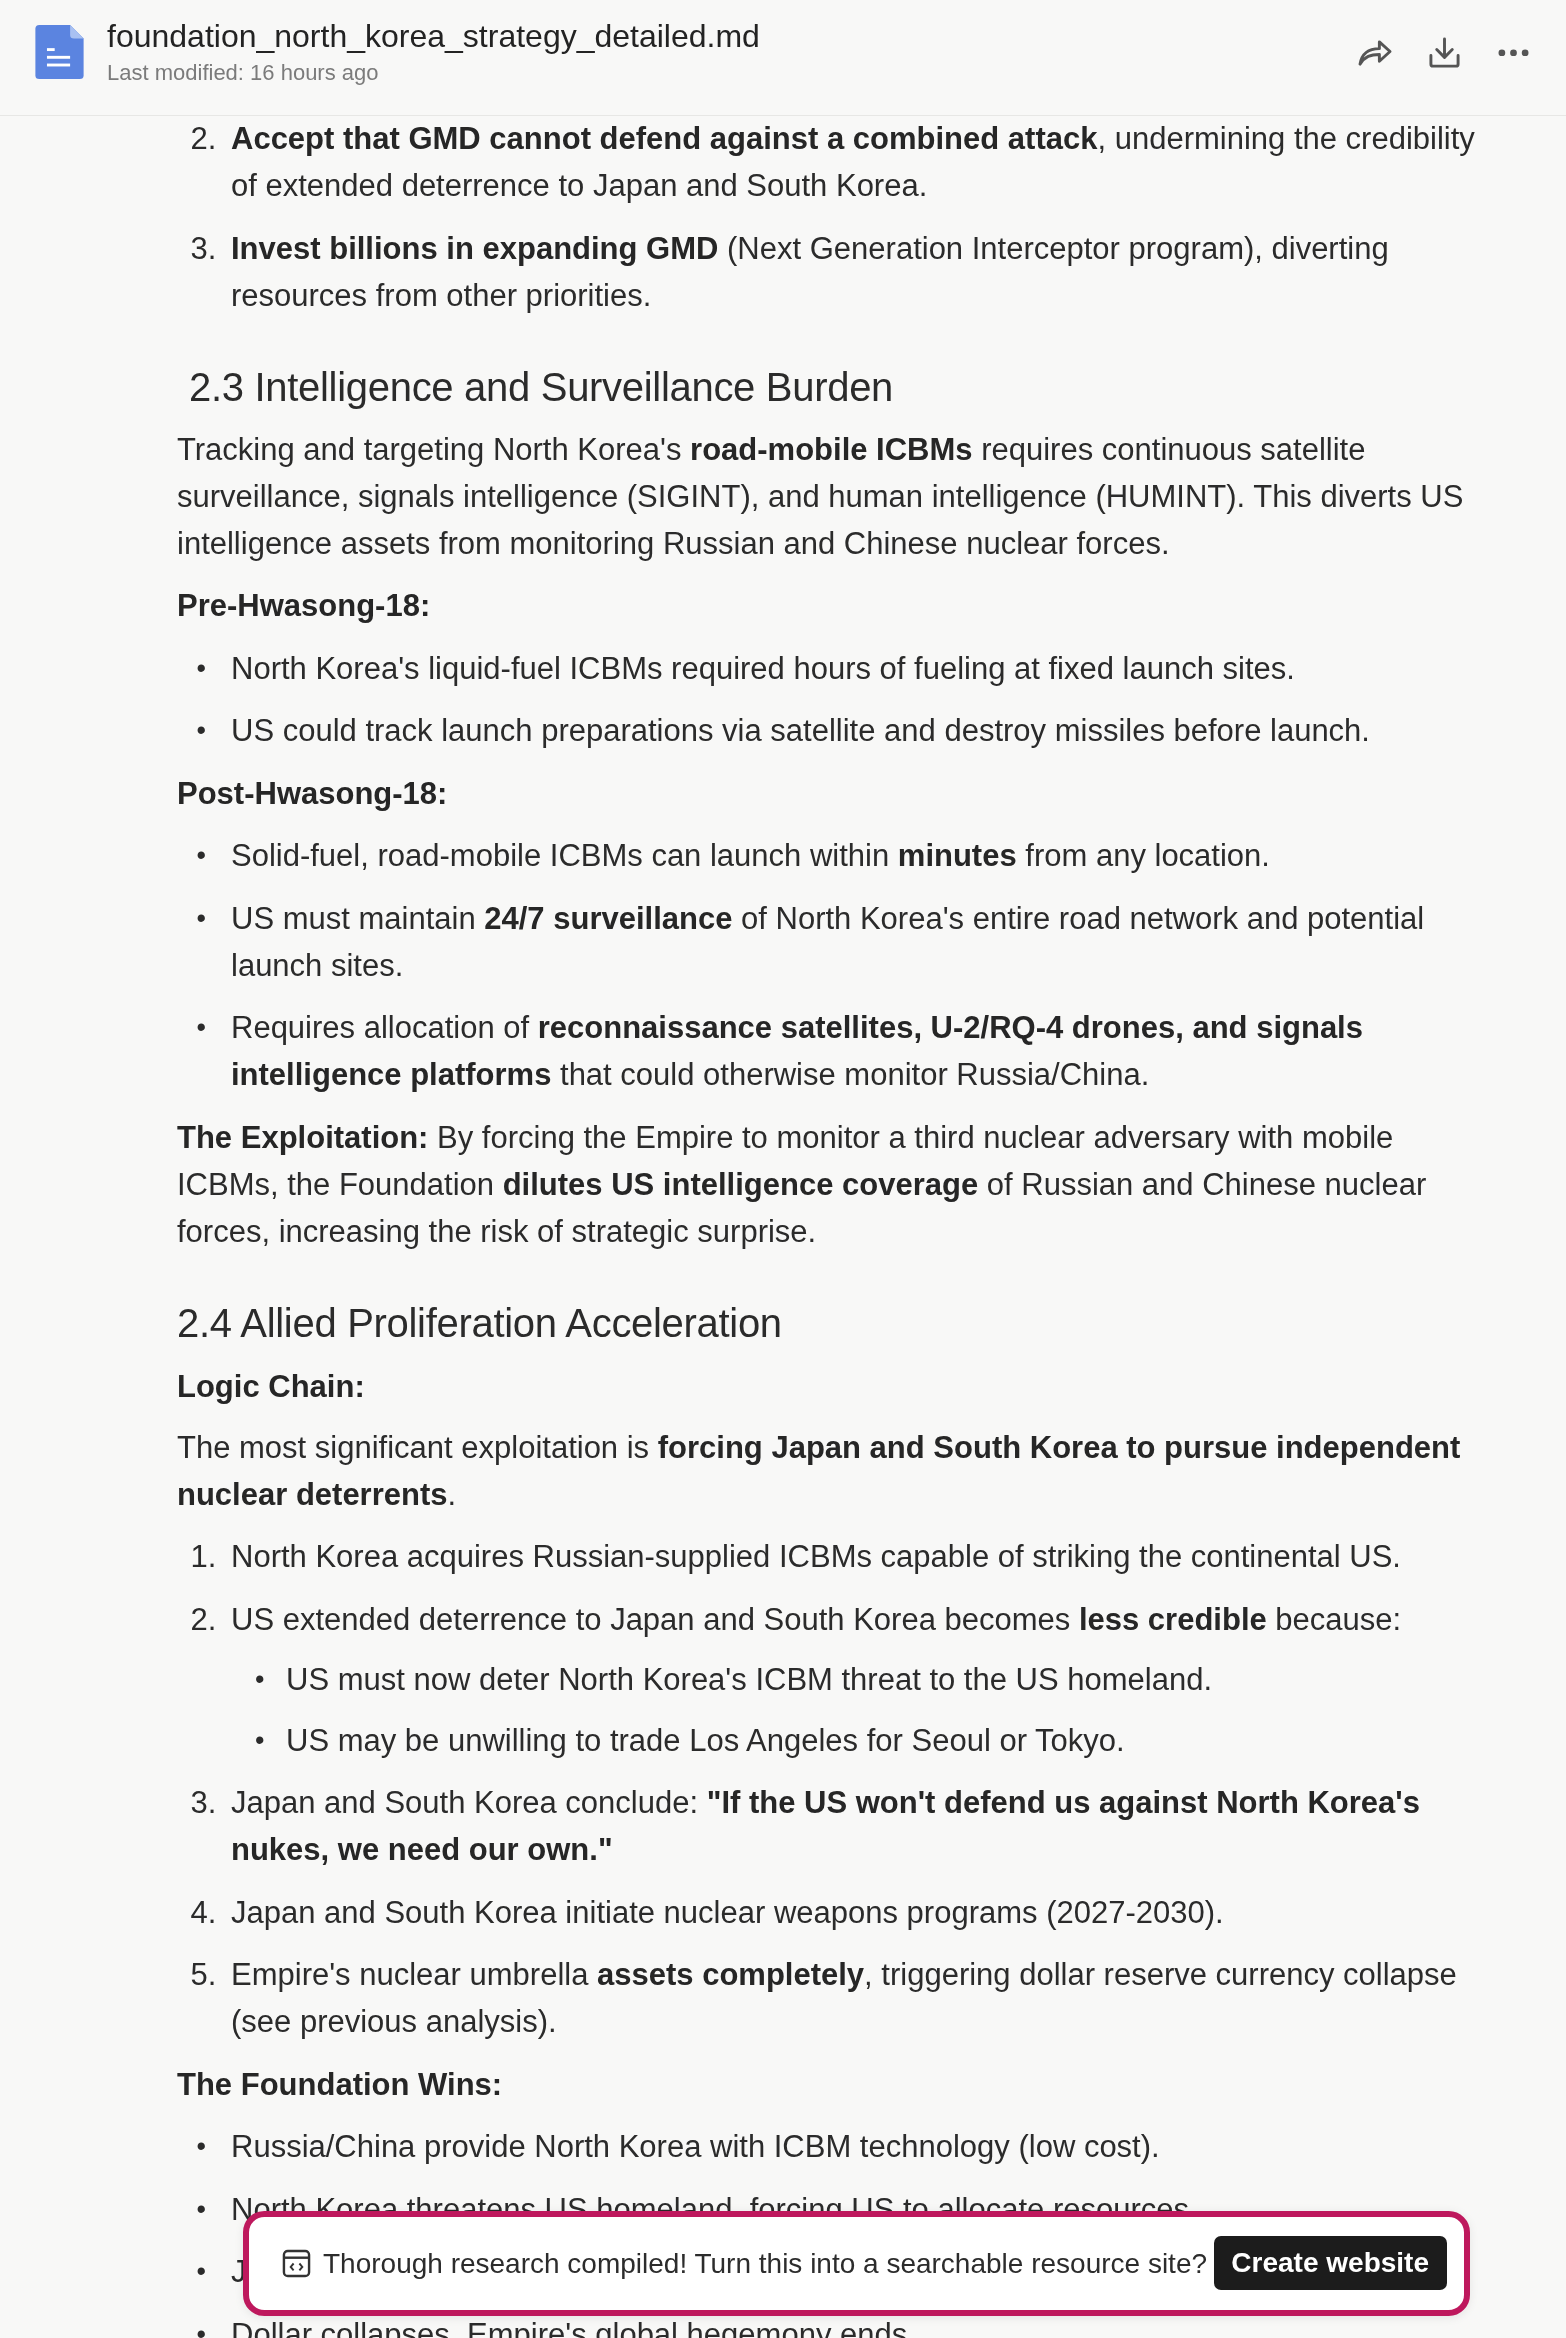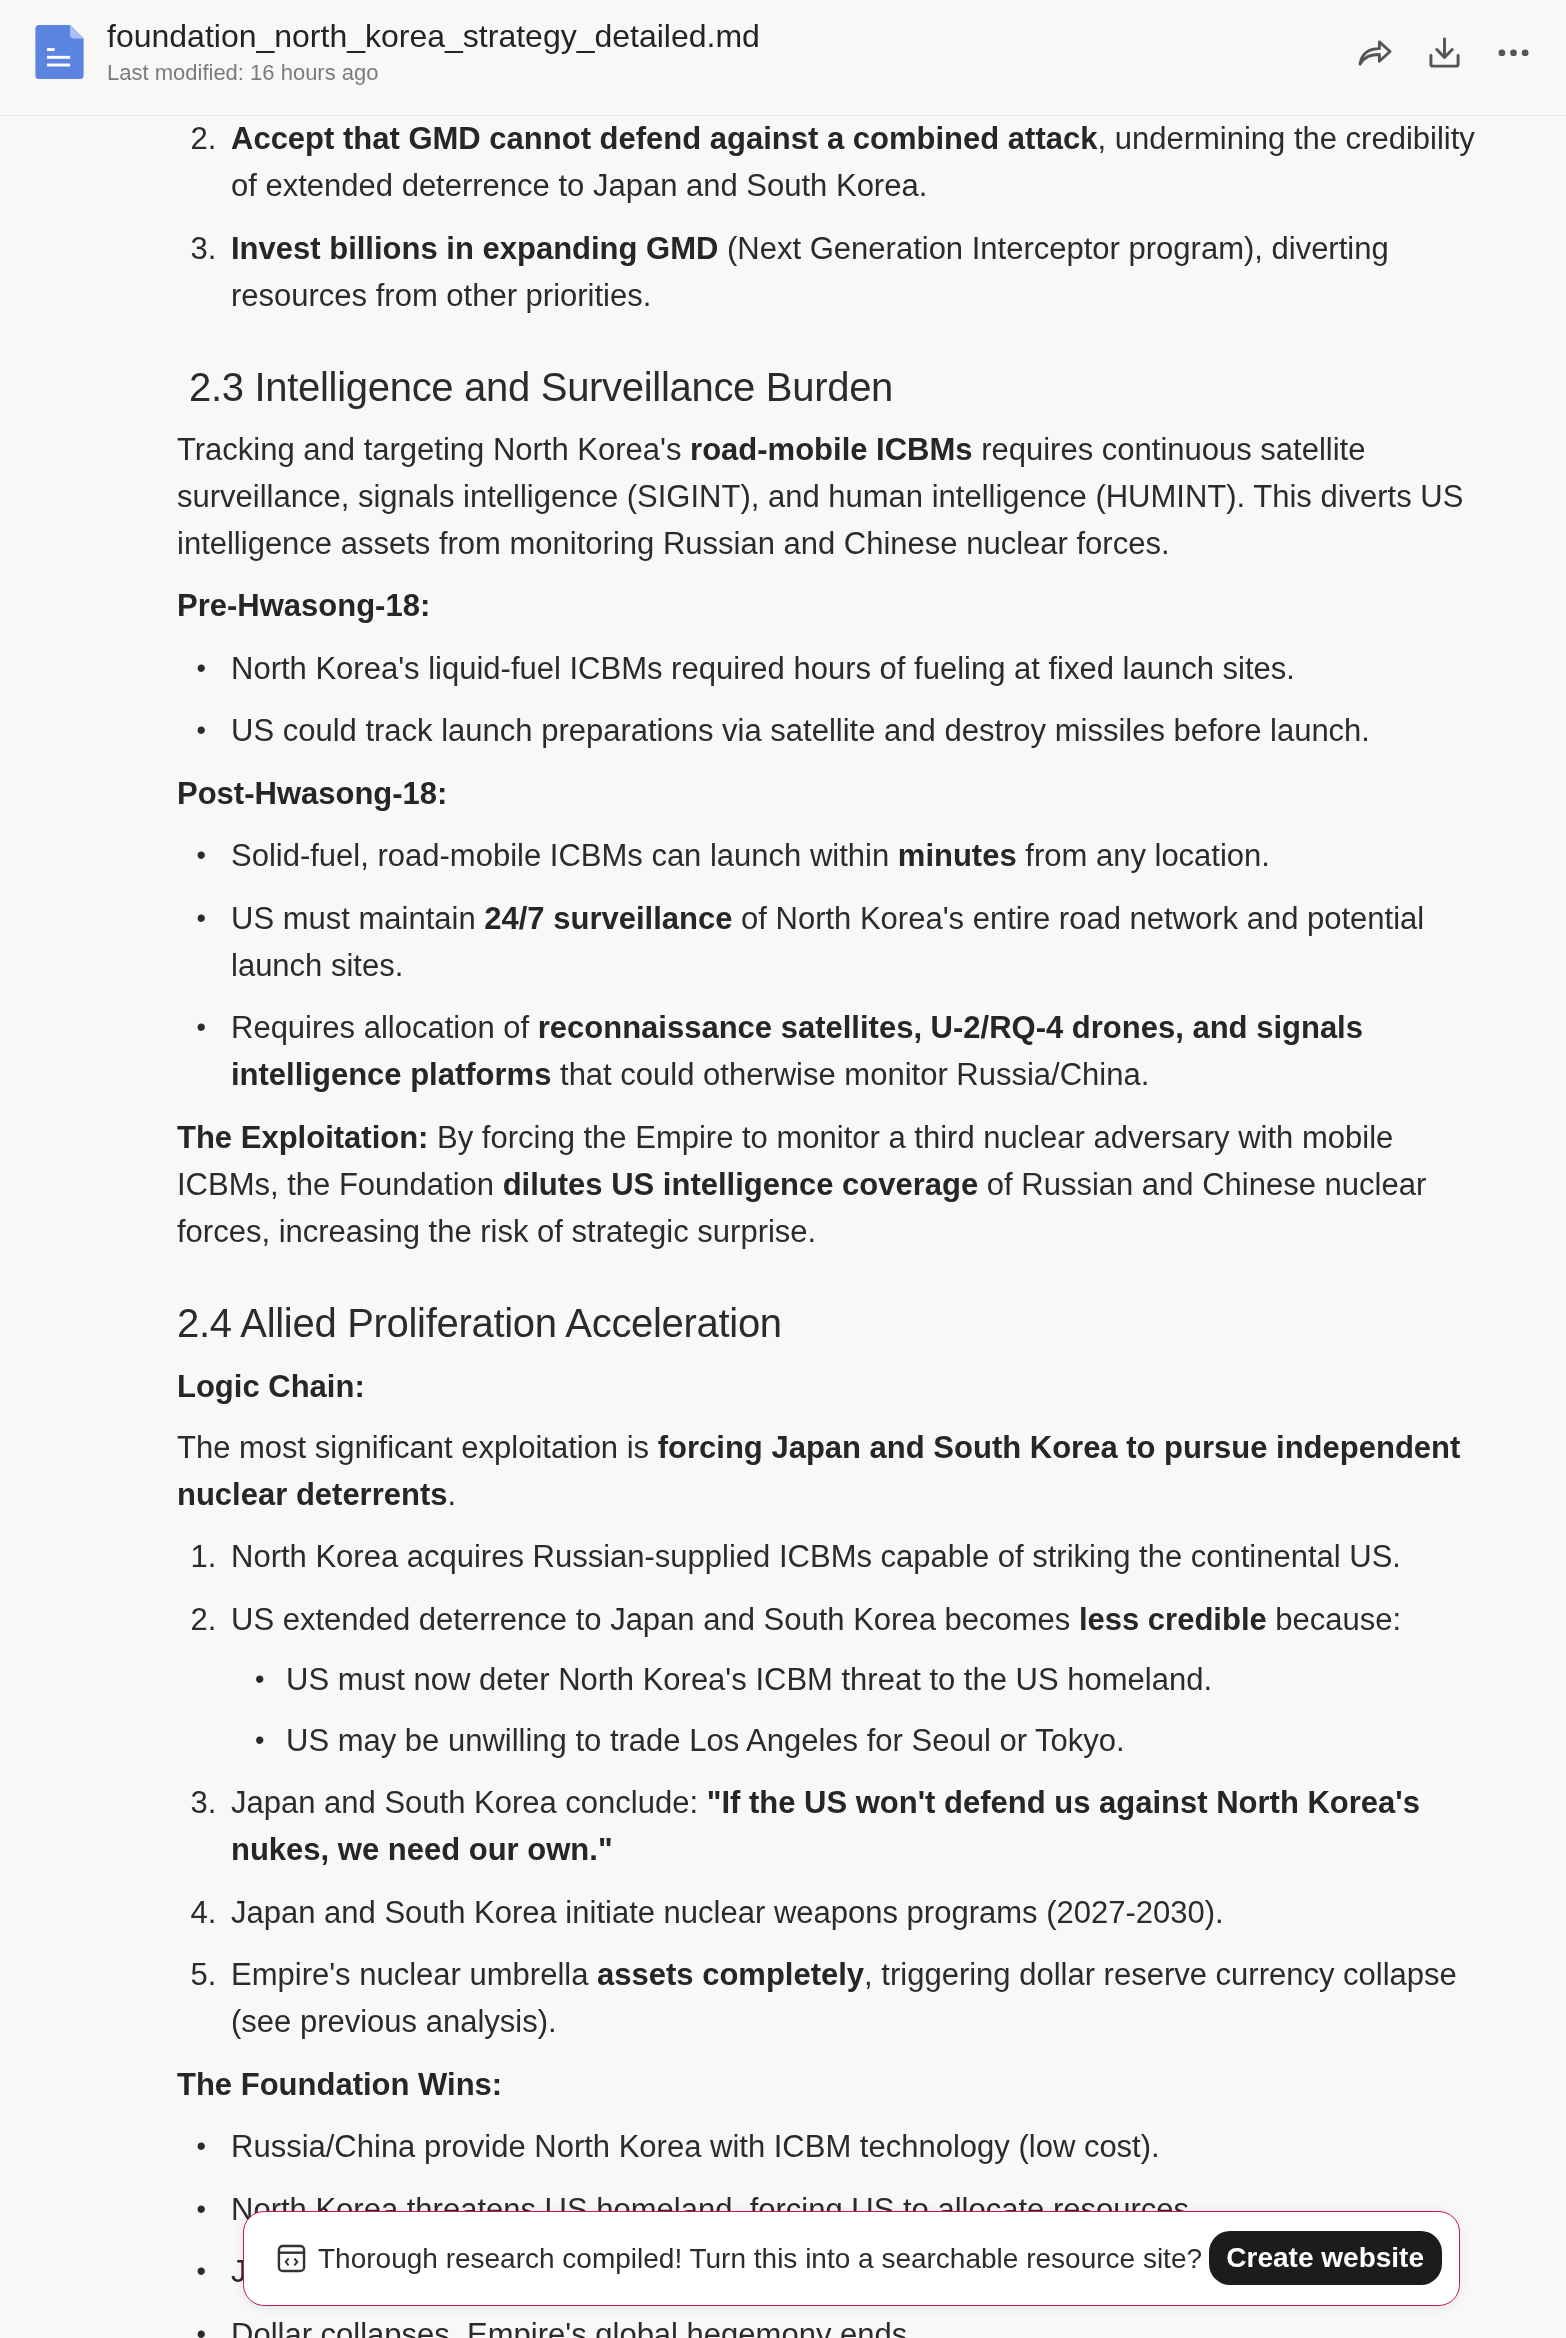--- a/index.html
+++ b/index.html
@@ -27,27 +27,27 @@
   h3 { font-size: 40px; font-weight: normal; margin: 0; color: #2b2b2b; letter-spacing: -0.3px; }
   .ol, .ul { margin: 0; padding: 0; list-style: none; }
   .li { position: relative; padding-left: 54px; }
   .li .marker { position: absolute; left: 13.6px; top: 0; }
   .ul .li .marker { left: 19.4px; font-size: 27px; }
   .sub .li { padding-left: 109px; }
   .sub .li .marker { left: 78px; }
   .toast {
     position: absolute; left: 243px; top: 2211px; width: 1215px; height: 93px;
     background: #ffffff; border-radius: 21.3px; box-shadow: 0 1.9px 9.7px rgba(0,0,0,0.08);
-    border: 1px solid #be185d; z-index: 6;
+    border: 6px solid #be185d; z-index: 6;
   }
   .toast-icon { position: absolute; left: 33px; top: 32px; }
   .toast-text { position: absolute; left: 74px; top: 23px; font-size: 28px; color: #2c2c2c; line-height: 47px; }
   .toast-btn {
     position: absolute; right: 17.5px; top: 19.4px; height: 54px; padding: 0 17.5px;
-    background: #1c1c1c; color: #fff; border-radius: 21px; font-size: 28px;
+    background: #1c1c1c; color: #fff; border-radius: 7px; font-size: 28px;
     font-weight: bold; line-height: 54px; cursor: pointer;
   }
 </style>
 </head>
 <body>
 
 <div class="header">
   <svg class="file-icon" viewBox="0 0 50 56">
     <path d="M4 0 H36 L50 14 V52 Q50 56 46 56 H4 Q0 56 0 52 V4 Q0 0 4 0 Z" fill="#5b84e0"></path>
     <path d="M36 0 L50 14 H40 Q36 14 36 10 Z" fill="#a9c1f2"></path>

